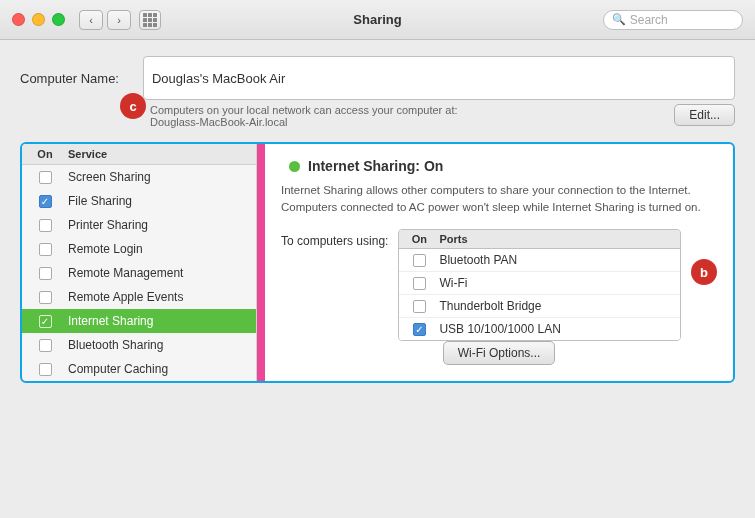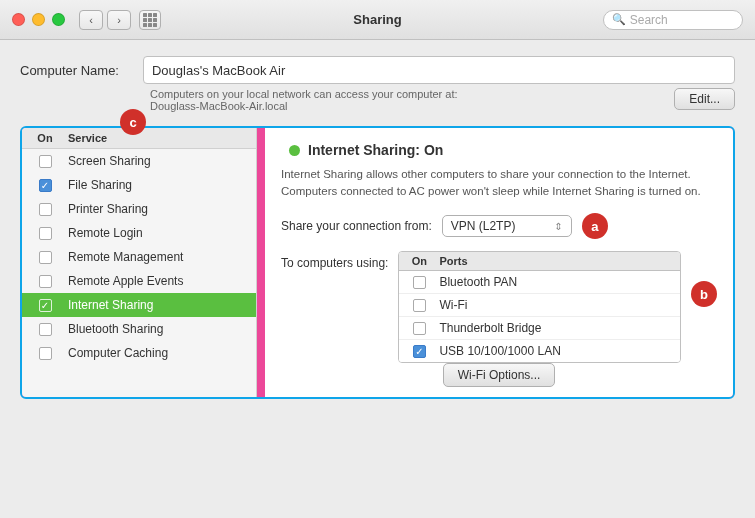--- a/index.html
+++ b/index.html
@@ -126,21 +126,21 @@
       white-space: nowrap;
     }
     .computer-name-input {
       flex: 1;
       border: 1px solid #c0c0c0;
       border-radius: 4px;
       background: #fff;
       padding: 4px 8px;
       font-size: 13px;
       color: #333;
-      height: 28px;
+      height: 44px;
     }
     .subtitle-row {
       display: flex;
       align-items: flex-start;
       margin-bottom: 14px;
       padding-left: 130px;
     }
     .subtitle-text {
       font-size: 11px;
       color: #666;
@@ -515,28 +515,20 @@
 
     <div class="right-panel">
 
       <div class="status-row">
         <div class="status-dot"></div>
         <span class="status-title">Internet Sharing: On</span>
       </div>
 
       <p class="description-text">Internet Sharing allows other computers to share your connection to the Internet. Computers connected to AC power won't sleep while Internet Sharing is turned on.</p>
 
-      <div class="share-from-row">
-        <span class="share-from-label">Share your connection from:</span>
-        <div class="vpn-select">
-          <span>VPN (L2TP)</span>
-          <span class="arrow">⇕</span>
-        </div>
-        <div class="annotation-circle">a</div>
-      </div>
 
       <div class="to-computers-row">
         <span class="to-computers-label">To computers using:</span>
 
         <div class="ports-table">
           <div class="ports-header">
             <span class="ph-on">On</span>
             <span class="ph-ports">Ports</span>
           </div>
 

